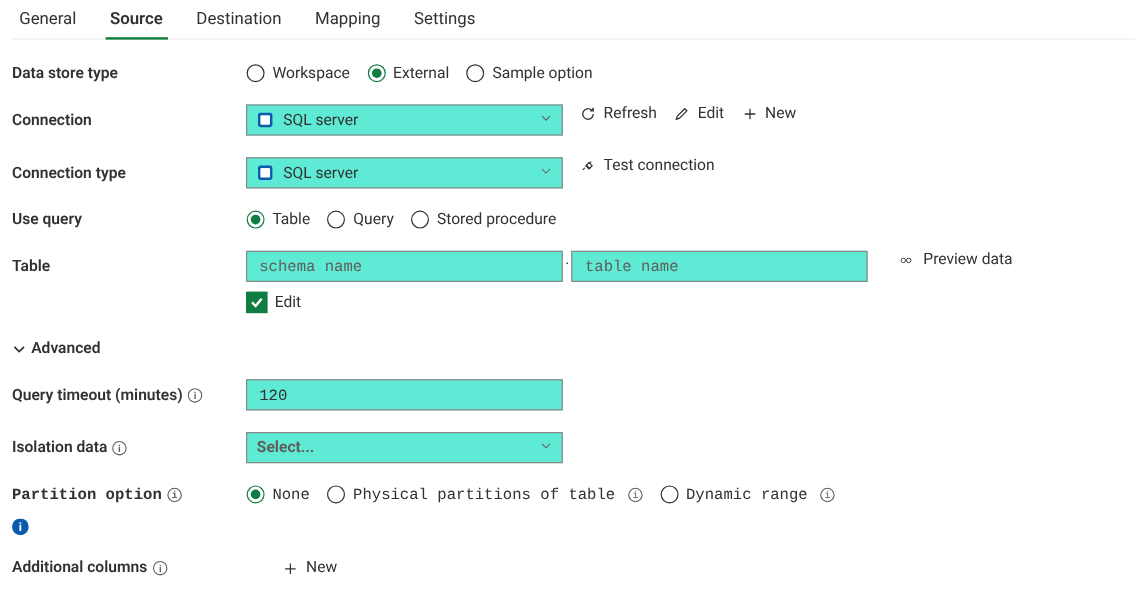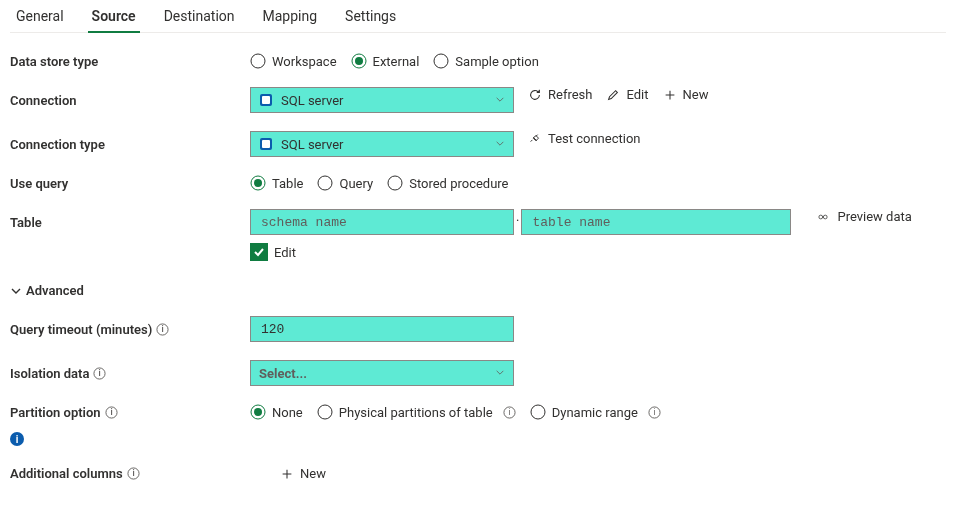--- a/index.html
+++ b/index.html
@@ -37,21 +37,21 @@
     height: 2px;
     background: #107c41;
   }
   .form { padding-top: 20px; }
   .row {
     display: flex;
     align-items: center;
     margin-bottom: 18px;
   }
   .row .label-col {
-    width: 240px;
+    width: 195px;
     display: flex;
     align-items: center;
     font-weight: 600;
     gap: 4px;
   }
   .ctrl-col {
     display: flex;
     align-items: flex-start;
     gap: 14px;
     flex: 1;
@@ -78,21 +78,21 @@
     border: none;
     outline: none;
     font-size: 13px;
     width: 100%;
     font-family: Liberation Mono, monospace;
     background: transparent;
     color: #323130;
   }
   input::placeholder { color: #605e5c; }
   .w264 { width: 264px; }
-  .w270 { width: 270px; }
+  .w270 { width: 247px; }
   .sql-icon {
     width: 14px;
     height: 14px;
     margin-right: 8px;
     display: inline-flex;
     align-items: center;
     justify-content: center;
   }
   
   .radio {
@@ -361,21 +361,21 @@
         <span>Select...</span>
         <span class="chev">
           <svg viewBox="0 0 12 12" width="10" height="10">
               <path d="M2 4 L6 8 L10 4" fill="none" stroke="#605e5c" stroke-width="1"></path>
             </svg>
         </span>
       </div>
     </div>
   </div>
 
-  <div class="row" style="margin-bottom:12px;">
+  <div class="row" style="margin-bottom:12px;font-family:Liberation Mono, monospace;">
     <div class="label-col">
       <span>Partition option</span>
       <span class="help">
         <svg viewBox="0 0 14 14" width="13" height="13">
             <circle cx="7" cy="7" r="6" fill="none" stroke="#605e5c" stroke-width="1"></circle>
             <text x="7" y="10" font-size="9" text-anchor="middle" fill="#605e5c">i</text>
           </svg>
       </span>
     </div>
     <div class="ctrl-col">

